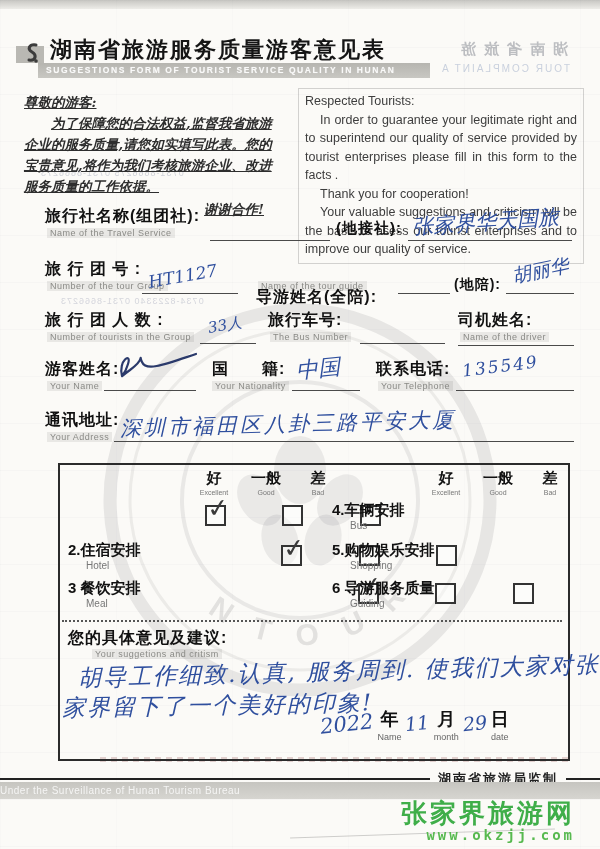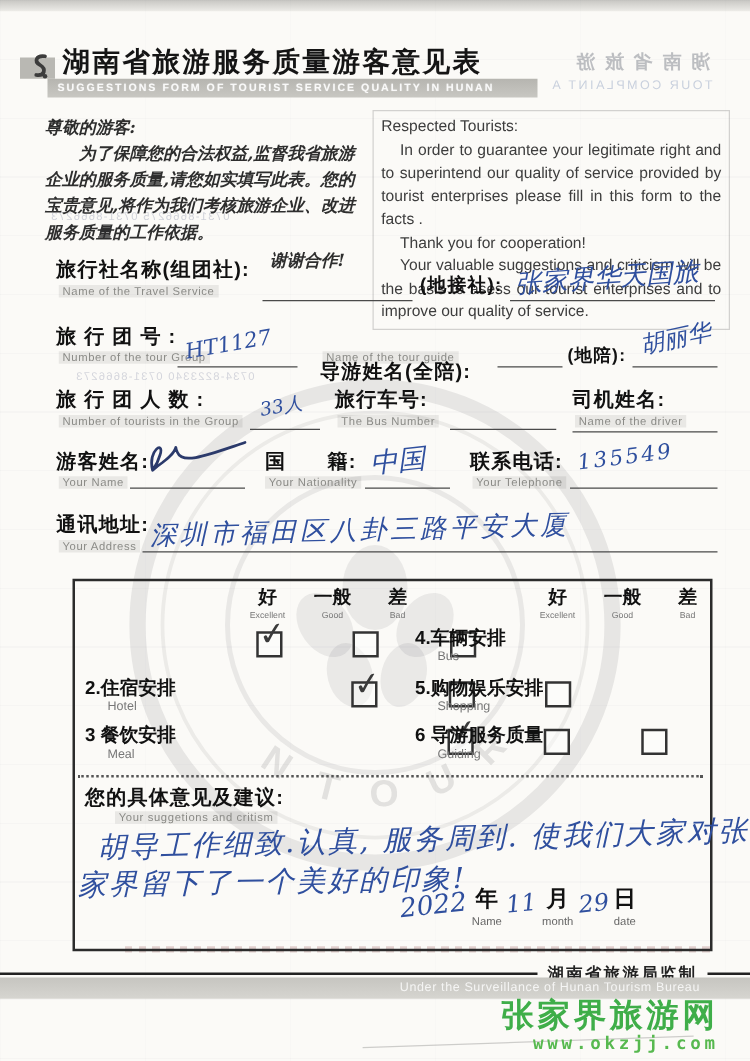--- a/index.html
+++ b/index.html
@@ -30,22 +30,22 @@
   .watermark{left:95px;top:295px;pointer-events:none;}
   
   .logo-strip{left:16px;top:46px;width:28px;height:17px;background:#b9b8b3;}
   .logo-glyph{left:24px;top:42px;}
   .page-title{left:50px;top:35px;font-size:22px;font-weight:800;letter-spacing:2px;color:#151515;
     border-bottom:3px solid #1c1c1c;padding-bottom:3px;}
   .title-banner{left:38px;top:63px;width:384px;height:15px;background:linear-gradient(#b6b5b0,#c8c7c2);
     color:rgba(255,255,255,.85);font-size:8.5px;letter-spacing:1.6px;font-weight:bold;
     line-height:15px;padding-left:8px;white-space:nowrap;overflow:hidden;text-shadow:0 0 1px rgba(255,255,255,.5);}
   
-  .intro-zh{left:36px;top:92px;width:252px;font-family:"DejaVu Serif",serif;font-style:italic;
-    font-weight:700;font-size:13.5px;line-height:21px;color:#2e2e2e;}
+  .intro-zh{left:24px;top:92px;width:252px;font-family:"DejaVu Serif",serif;font-style:italic;
+    font-weight:700;font-size:13.5px;line-height:21px;color:#2e2e2e;text-decoration:underline;}
   .intro-zh .body-p{text-indent:2em;margin:0;}
   .intro-zh .closing{text-align:right;margin:2px 12px 0 0;}
   .intro-en{left:298px;top:88px;width:272px;border:1px solid rgba(0,0,0,.16);padding:3px 6px 4px 6px;
     font-size:12.5px;line-height:18.5px;color:#3d3d3d;text-align:justify;}
   .intro-en p{margin:0;text-indent:1.2em;}
   .intro-en p.first{text-indent:0;}
   
   .zh-label{font-weight:800;font-size:16px;color:#111;letter-spacing:1px;white-space:nowrap;}
   .sub-label{font-size:9px;color:#8a8a86;background:rgba(0,0,0,.07);padding:0 3px;white-space:nowrap;letter-spacing:.5px;}
   .uline{border-bottom:1.5px solid #4a4a4a;height:0;}
@@ -69,21 +69,21 @@
   .date-row{left:320px;top:710px;display:flex;align-items:flex-start;gap:4px;}
   .date-cn{font-weight:800;font-size:18px;color:#111;text-align:center;line-height:18px;}
   .date-cn small{display:block;font-weight:normal;font-size:9px;color:#666;}
   .date-hw{font-size:19px;transform:rotate(-6deg);margin-top:2px;}
   
   .footer-rule{left:0;top:770px;width:600px;display:flex;align-items:center;}
   .footer-rule .ln{border-top:2.5px solid #222;flex:1;}
   .footer-rule .ln2{border-top:2.5px solid #222;width:34px;}
   .footer-rule .txt{font-weight:700;font-size:13px;color:#222;padding:0 8px;letter-spacing:2px;}
   .footer-band{left:0;top:782px;width:600px;height:17px;background:linear-gradient(#c6c5c0,#d6d5d0);
-    color:rgba(255,255,255,.8);font-size:10px;line-height:17px;text-align:right;padding-right:40px;box-sizing:border-box;letter-spacing:.5px;}
+    color:rgba(255,255,255,.8);font-size:10px;line-height:17px;padding-right:40px;box-sizing:border-box;letter-spacing:.5px;}
   .brand{left:330px;top:800px;width:245px;text-align:right;}
   .brand-name{font-family:"DejaVu Serif",serif;font-weight:800;font-size:26px;color:#3fae49;letter-spacing:3px;line-height:26px;}
   .brand-url{font-family:"DejaVu Sans Mono",monospace;font-weight:800;font-size:14px;color:#57b94f;letter-spacing:3px;line-height:18px;}
 </style>
 </head>
 <body>
 
 <div class="abs scan-top"></div>
 <div class="abs bleed-grid"></div>
 <div class="abs bleed-cjk mirror">湖南省旅游</div>

